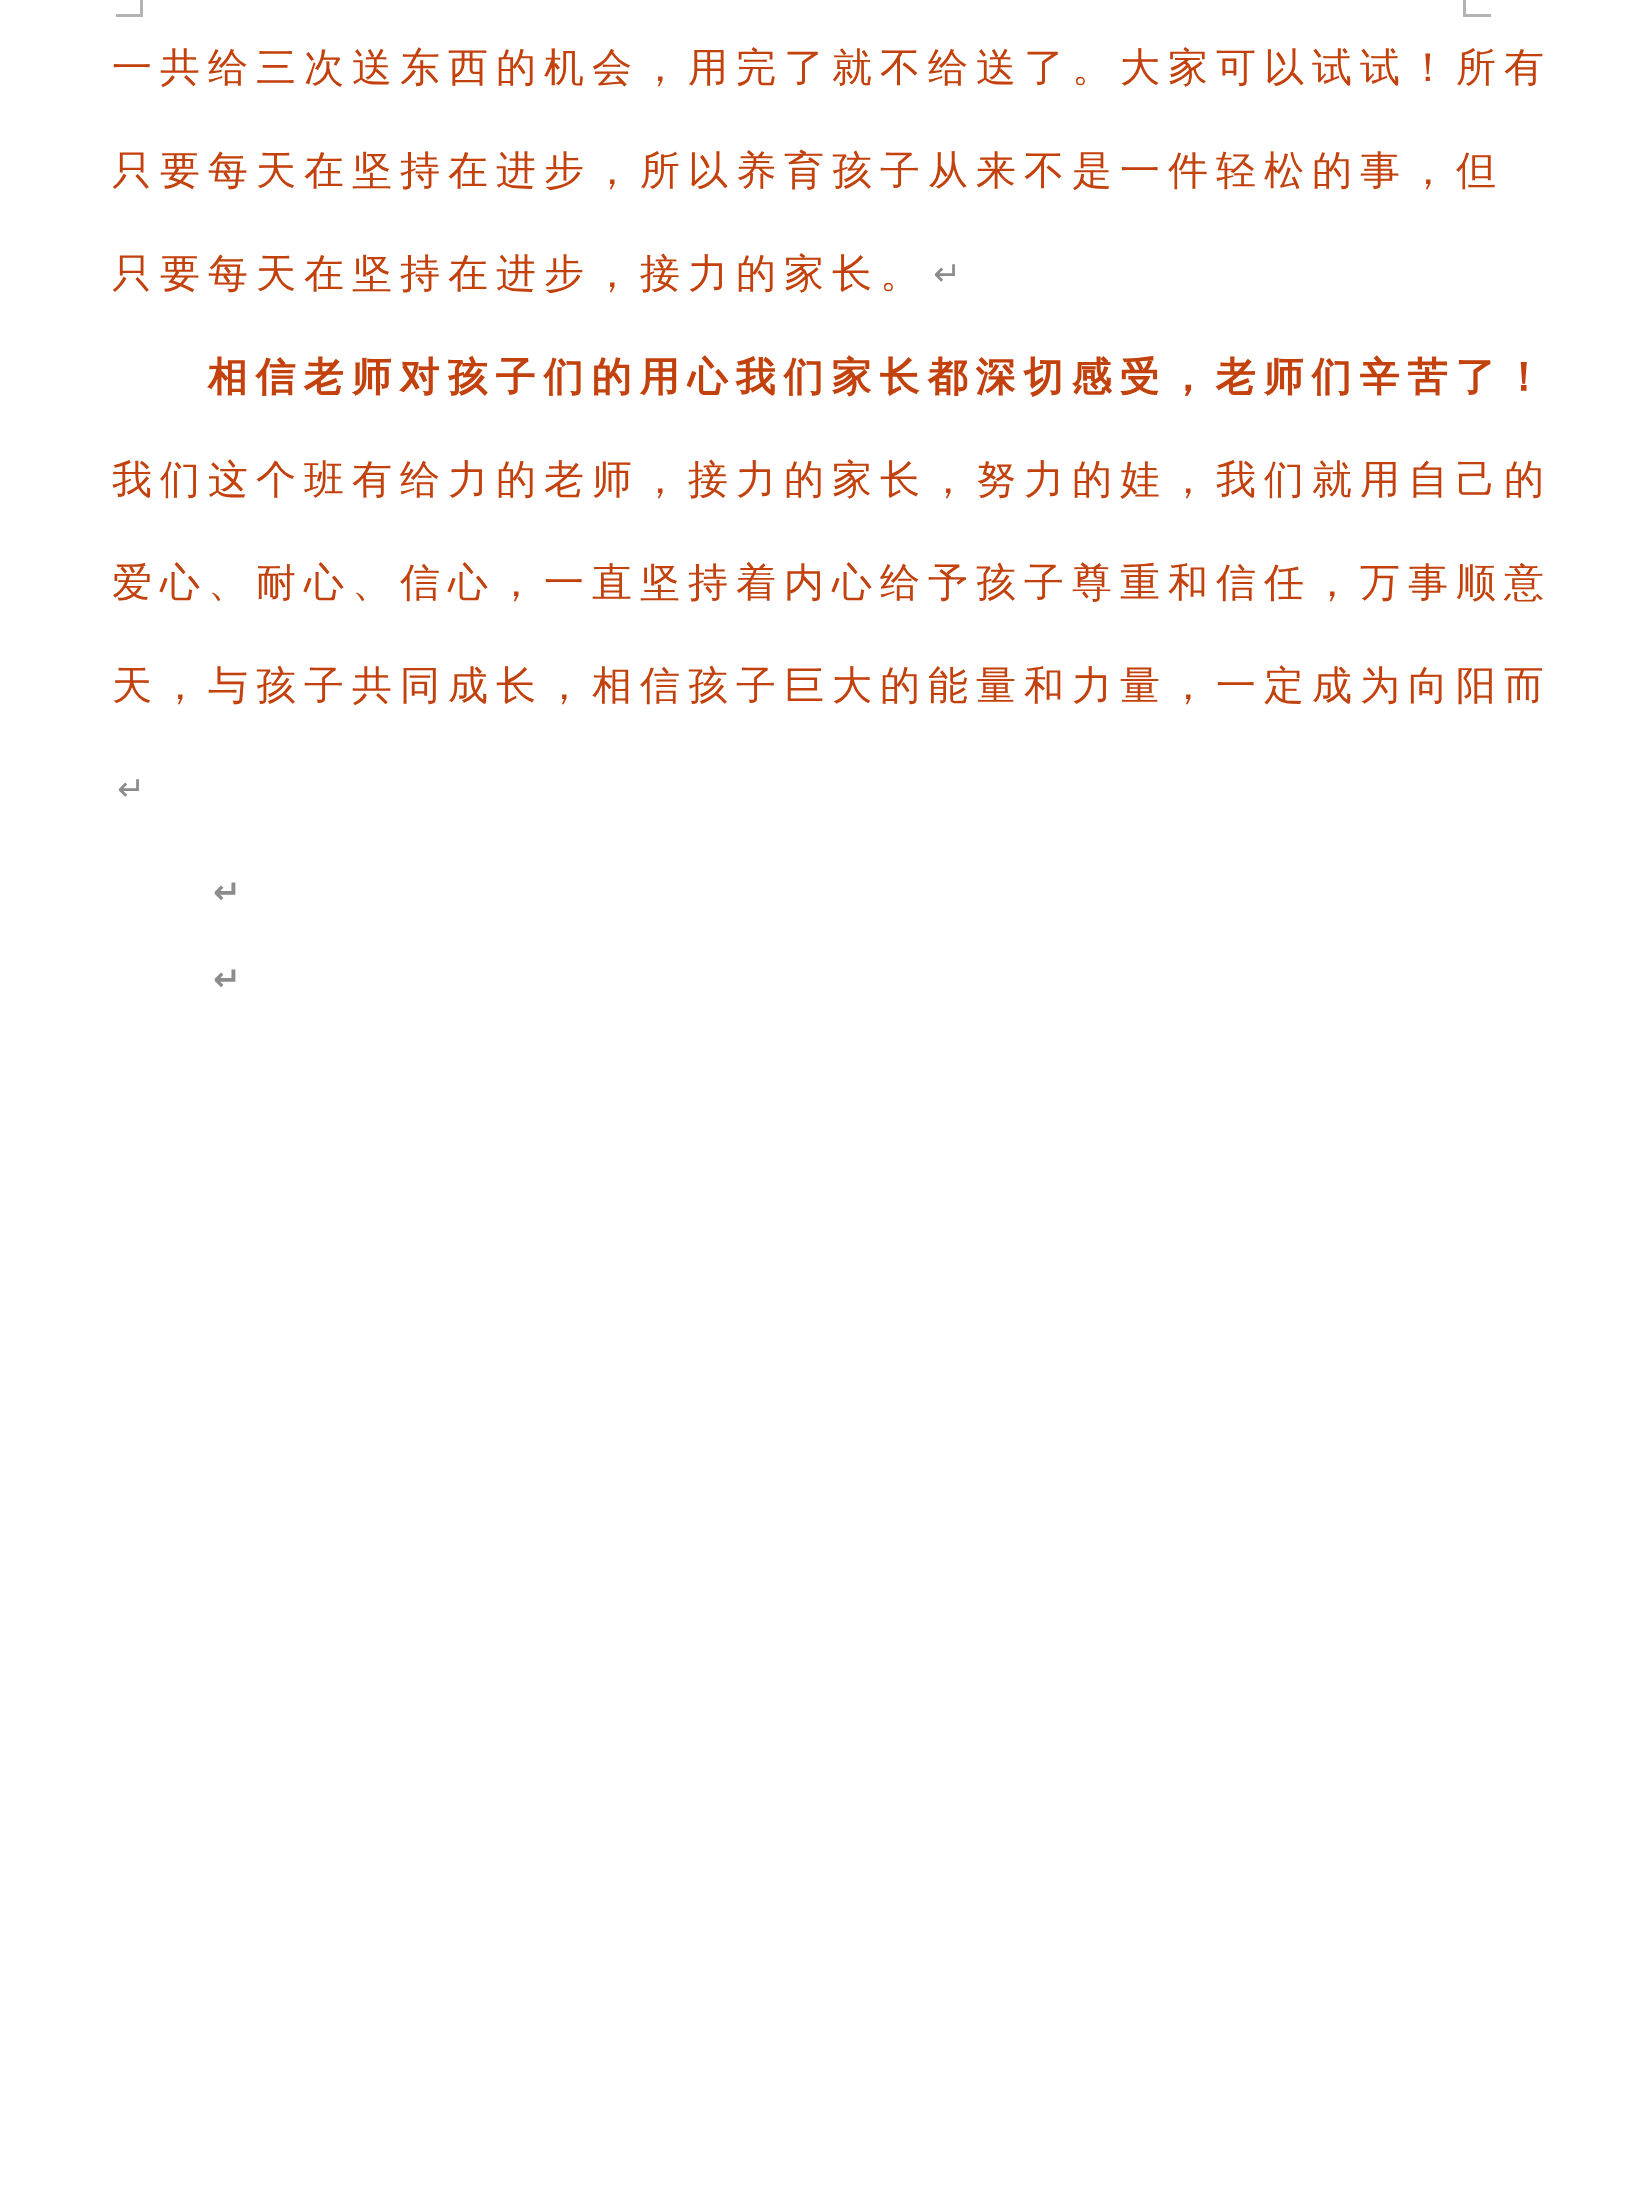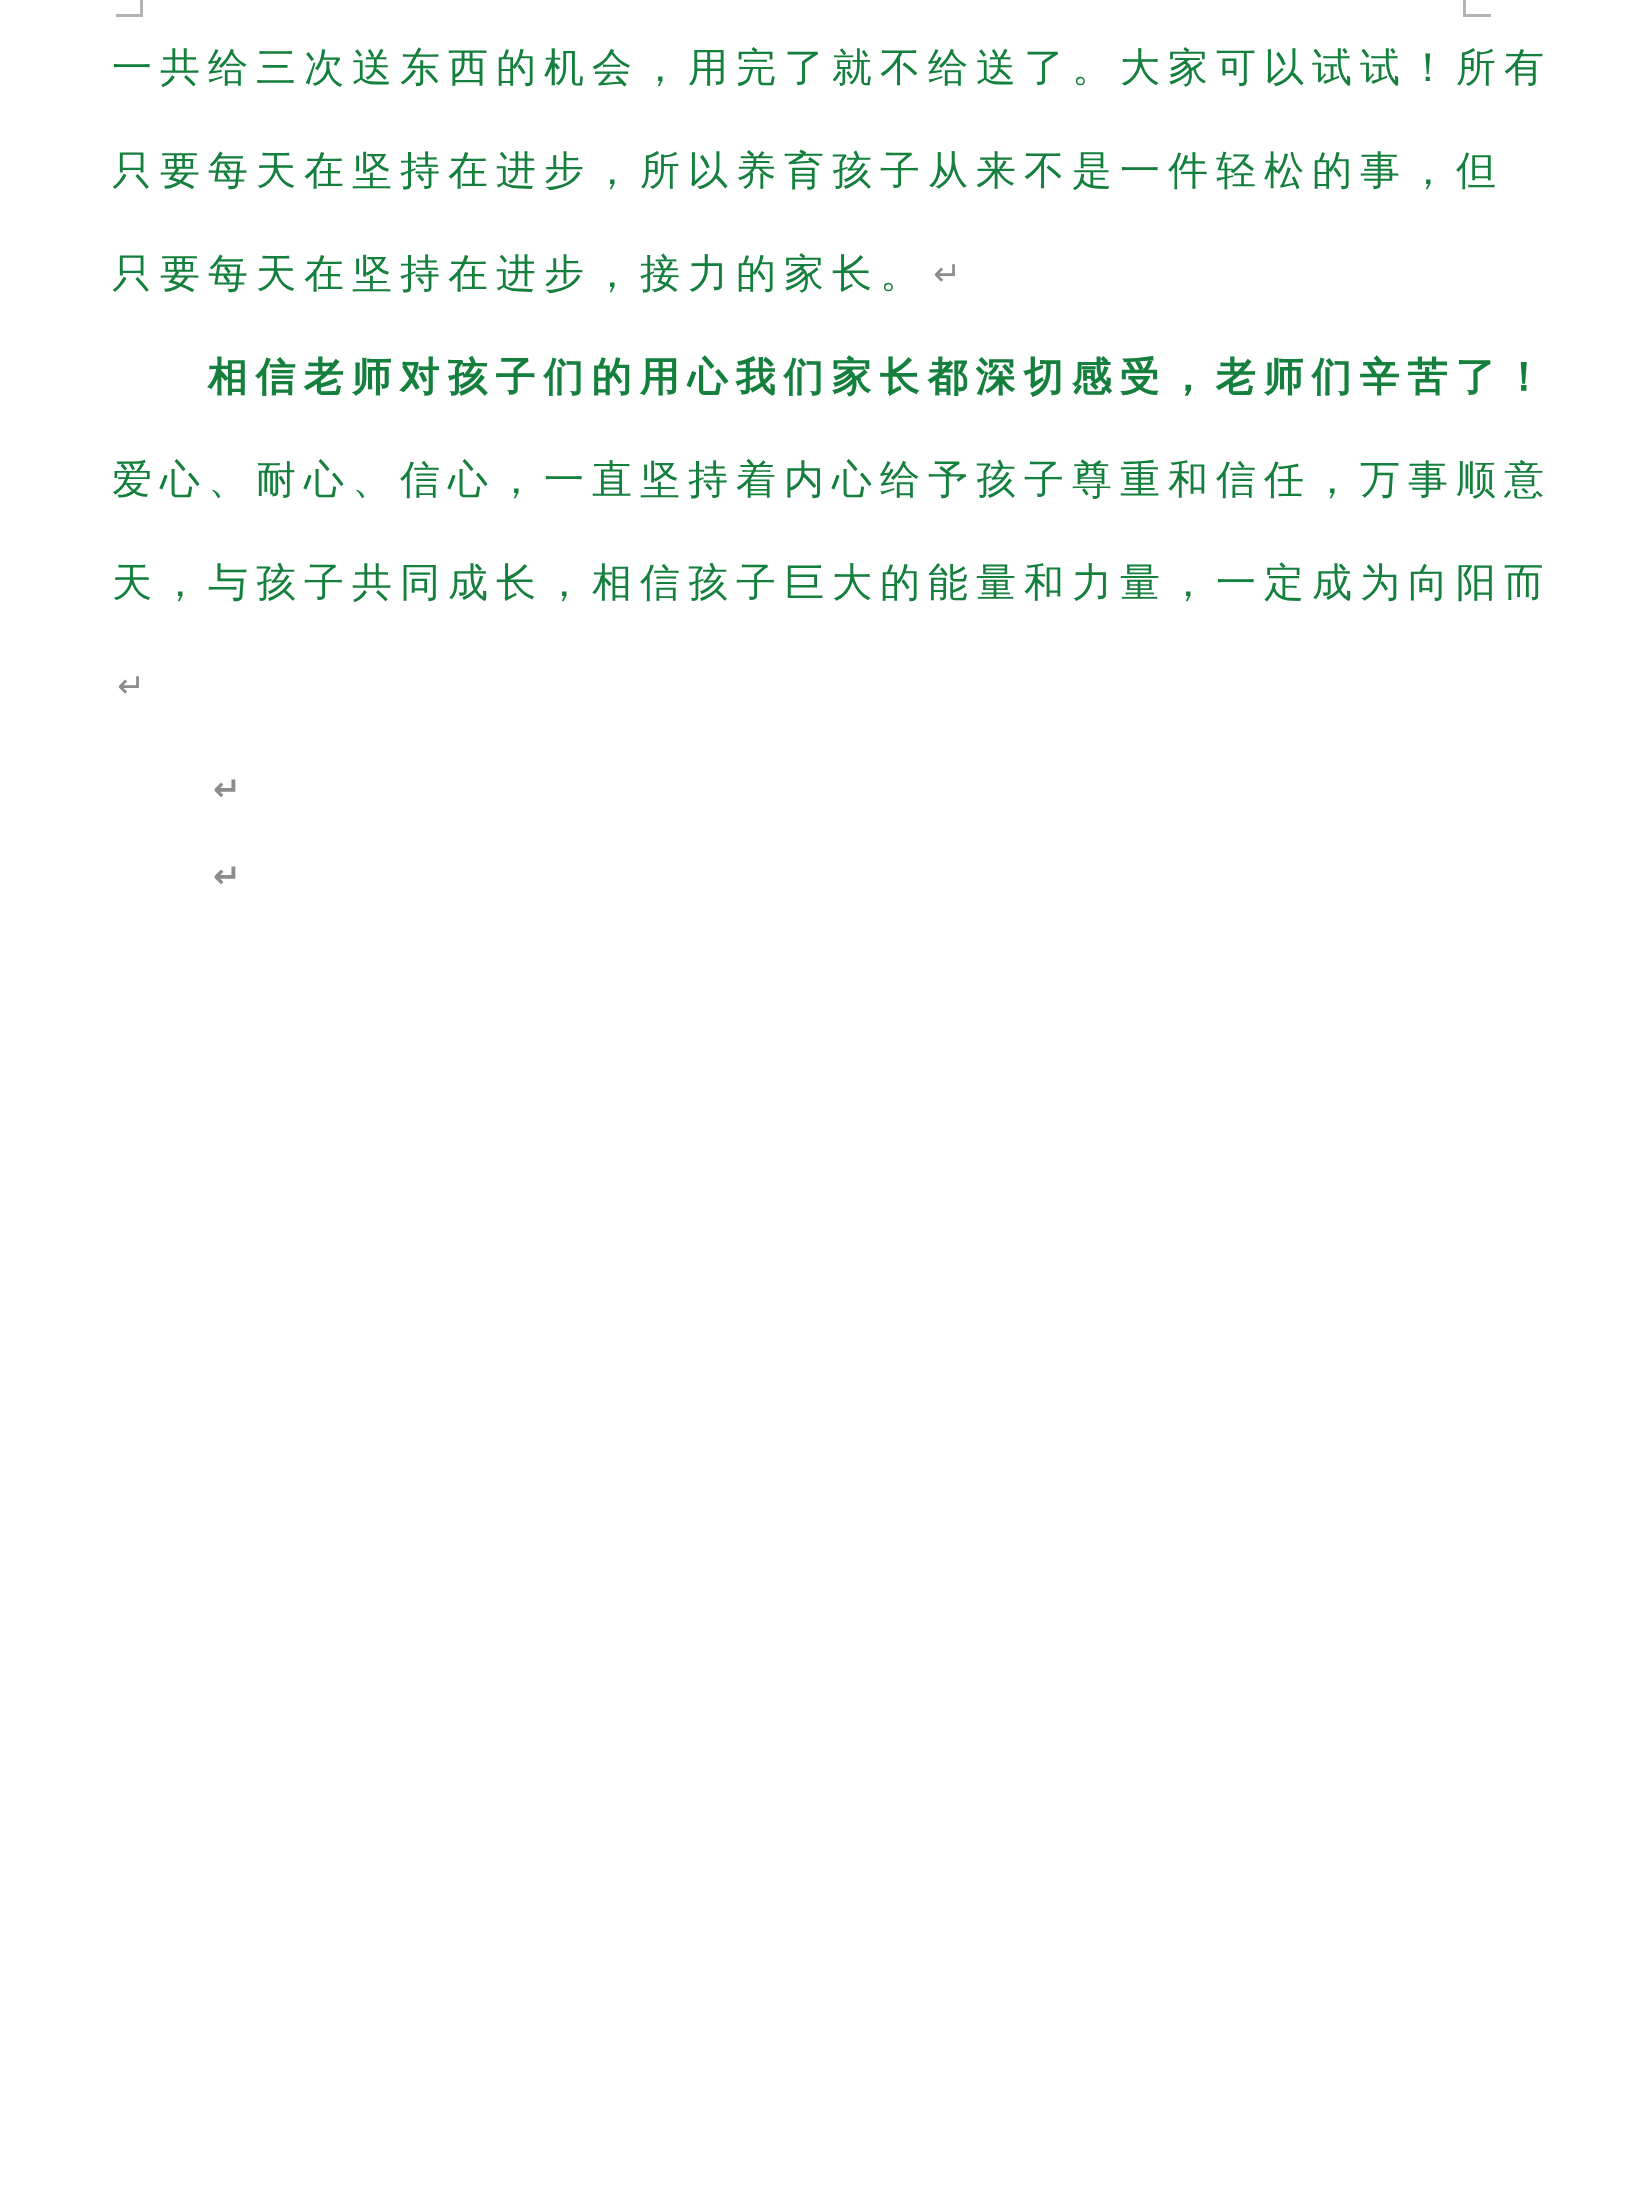--- a/index.html
+++ b/index.html
@@ -56,21 +56,21 @@
   .line.compact {
     height: 72px;
   }
   .line.indent {
     padding-left: 96px;
     font-weight: bold;
   }
   .line-text {
     font-size: 40px;
     letter-spacing: 8px;
-    color: #15803d;
+    color: #c2410c;
     line-height: 1;
   }
   .pilcrow {
     font-size: 33px;
     color: #8c8c8c;
     margin-left: 5.2px;
     line-height: 1;
     font-family: "DejaVu Sans", sans-serif;
   }
 </style>
@@ -87,20 +87,21 @@
   <div id="mark-right" class="corner-mark">
     <div class="v"></div>
     <div class="h"></div>
   </div>
 
   <div id="doc-body">
       <div class="line"><span class="line-text">一共给三次送东西的机会，用完了就不给送了。大家可以试试！所有</span></div>
       <div class="line"><span class="line-text">只要每天在坚持在进步，所以养育孩子从来不是一件轻松的事，但</span></div>
       <div class="line"><span class="line-text">只要每天在坚持在进步，接力的家长。</span><span class="pilcrow">↵</span></div>
       <div class="line indent"><span class="line-text">相信老师对孩子们的用心我们家长都深切感受，老师们辛苦了！</span></div>
+      <div class="line"><span class="line-text">我们这个班有给力的老师，接力的家长，努力的娃，我们就用自己的</span></div>
       <div class="line"><span class="line-text">爱心、耐心、信心，一直坚持着内心给予孩子尊重和信任，万事顺意</span></div>
       <div class="line"><span class="line-text">天，与孩子共同成长，相信孩子巨大的能量和力量，一定成为向阳而</span></div>
       <div class="line"><span class="pilcrow">↵</span></div>
       <div class="line indent"><span class="pilcrow">↵</span></div>
       <div class="line indent compact"><span class="pilcrow">↵</span></div>
     </div>
 
 </div>
 
 

